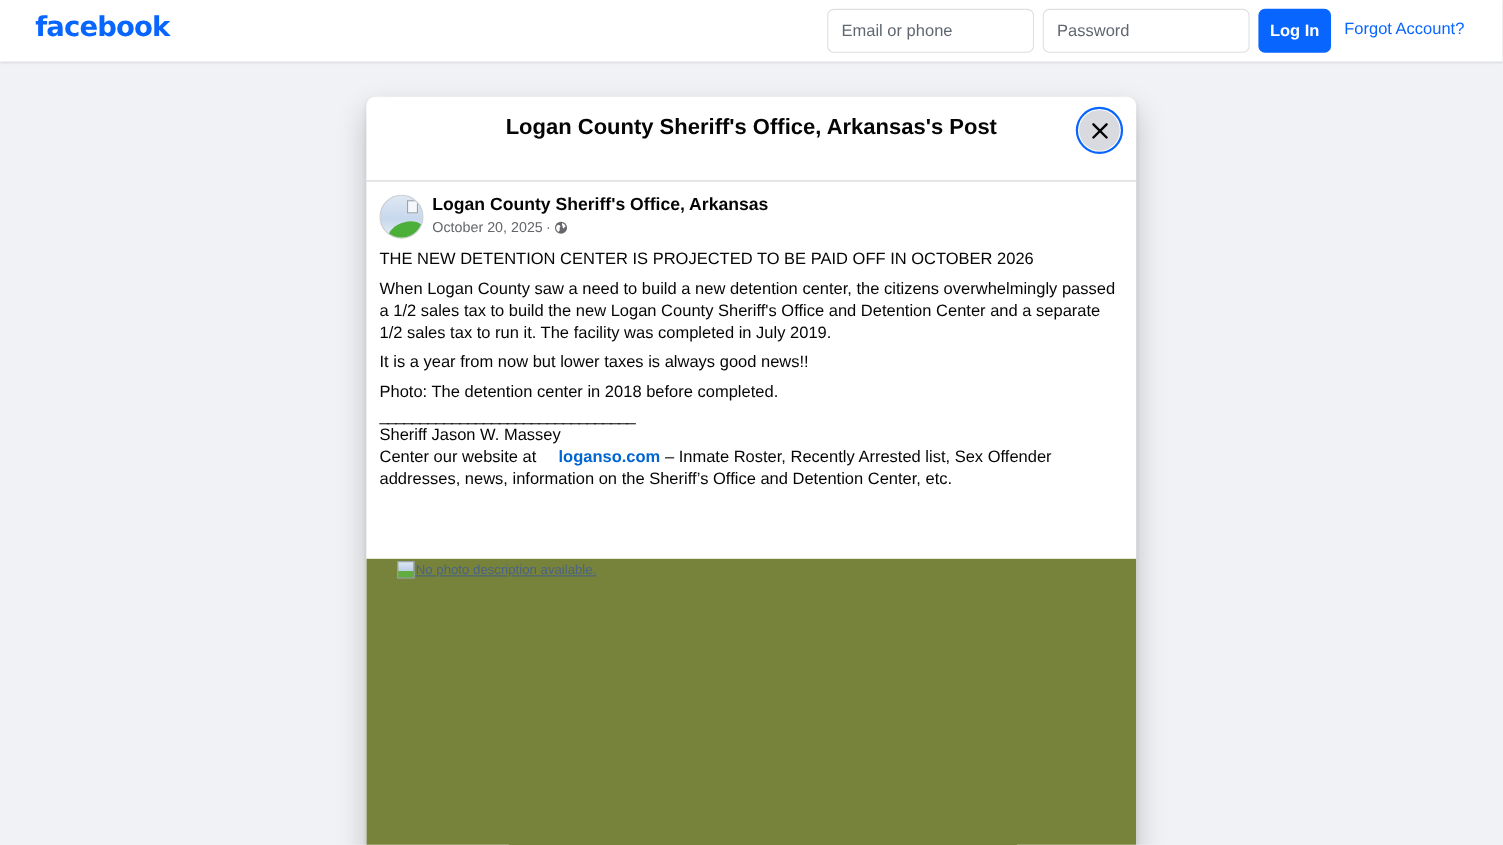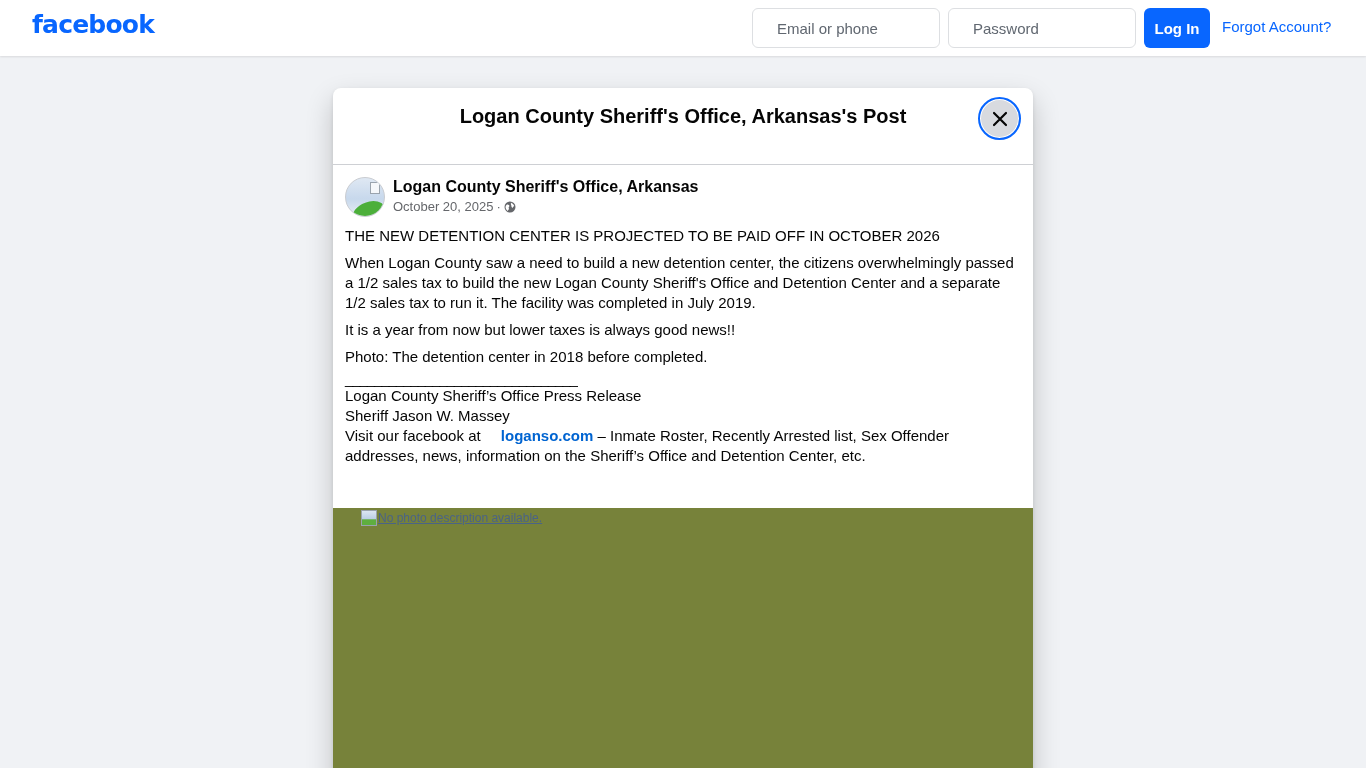--- a/index.html
+++ b/index.html
@@ -19,21 +19,21 @@
   }
   .logo {
     position: absolute; left: 32px; top: 10px;
     font-family: "DejaVu Sans", sans-serif;
     font-weight: bold; font-size: 25px; letter-spacing: -0.8px;
     color: #0866ff;
   }
   .login-input {
     position: absolute; top: 8px; height: 40px;
     border: 1px solid #dddfe2; border-radius: 6px;
-    background: #fff; padding: 0 24px;
+    background: #fff; padding: 0 12px;
     font-family: "Liberation Sans", sans-serif;
     font-size: 15px; color: #0f766e;
     outline: none;
   }
   .login-input::placeholder { color: #606770; }
   .email-input { left: 752px; width: 188px; }
   .password-input { left: 948px; width: 188px; }
   .login-btn {
     position: absolute; left: 1144px; top: 8px; width: 66px; height: 40px;
     background: #0866ff; color: #fff; border: none; border-radius: 6px;
@@ -153,23 +153,22 @@
     </div>
   </div>
 
   <div class="post-body">
     <p>THE NEW DETENTION CENTER IS PROJECTED TO BE PAID OFF IN OCTOBER 2026</p>
     <p>When Logan County saw a need to build a new detention center, the citizens overwhelmingly passed a 1/2 sales tax to build the new Logan County Sheriff's Office and Detention Center and a separate 1/2 sales tax to run it.  The facility was completed in July 2019.</p>
     <p>It is a year from now but lower taxes is always good news!!</p>
     <p>Photo: The detention center in 2018 before completed.</p>
     <div class="sig">
       <div style="line-height:14px; margin-top:-2px; letter-spacing:-1.1px;">________________________________</div>
-      <div>Logan County Sheriff’s Office Press Release</div>
       <div>Sheriff Jason W. Massey</div>
-      <div><span>Visit our facebook at </span><a>loganso.com</a><span> – Inmate Roster, Recently Arrested list, Sex Offender addresses, news, information on the Sheriff’s Office and Detention Center, etc.</span></div>
+      <div><span>Center our website at </span><a>loganso.com</a><span> – Inmate Roster, Recently Arrested list, Sex Offender addresses, news, information on the Sheriff’s Office and Detention Center, etc.</span></div>
     </div>
   </div>
 
   <div class="photo">
     <div class="photo-alt">
       <span class="broken-icon"></span>
       <span>No photo description available.</span>
     </div>
   </div>
 </div>

